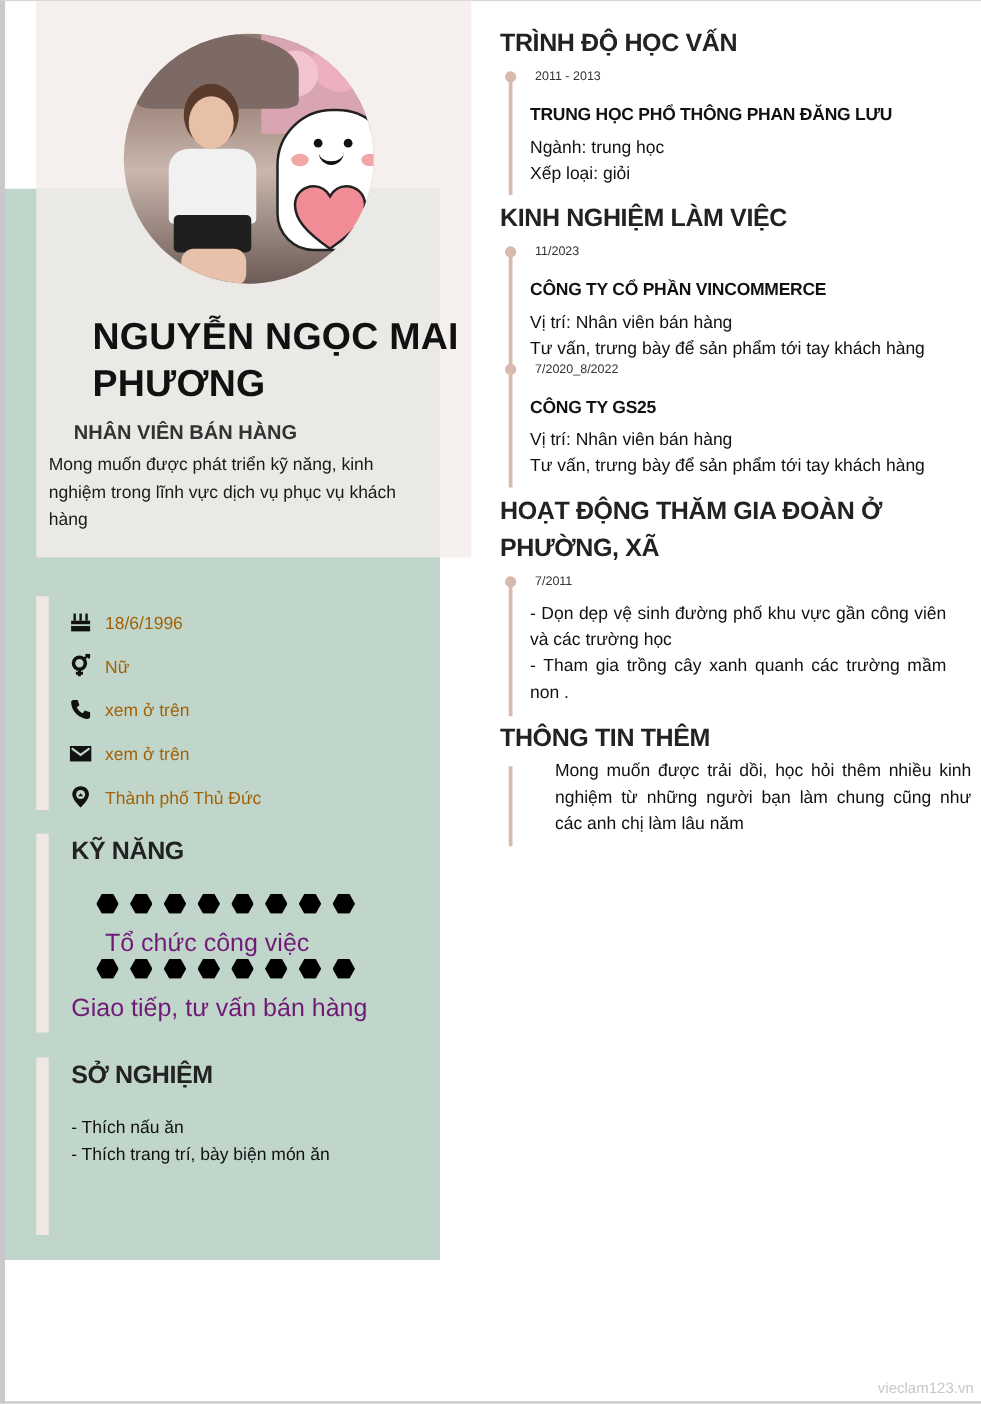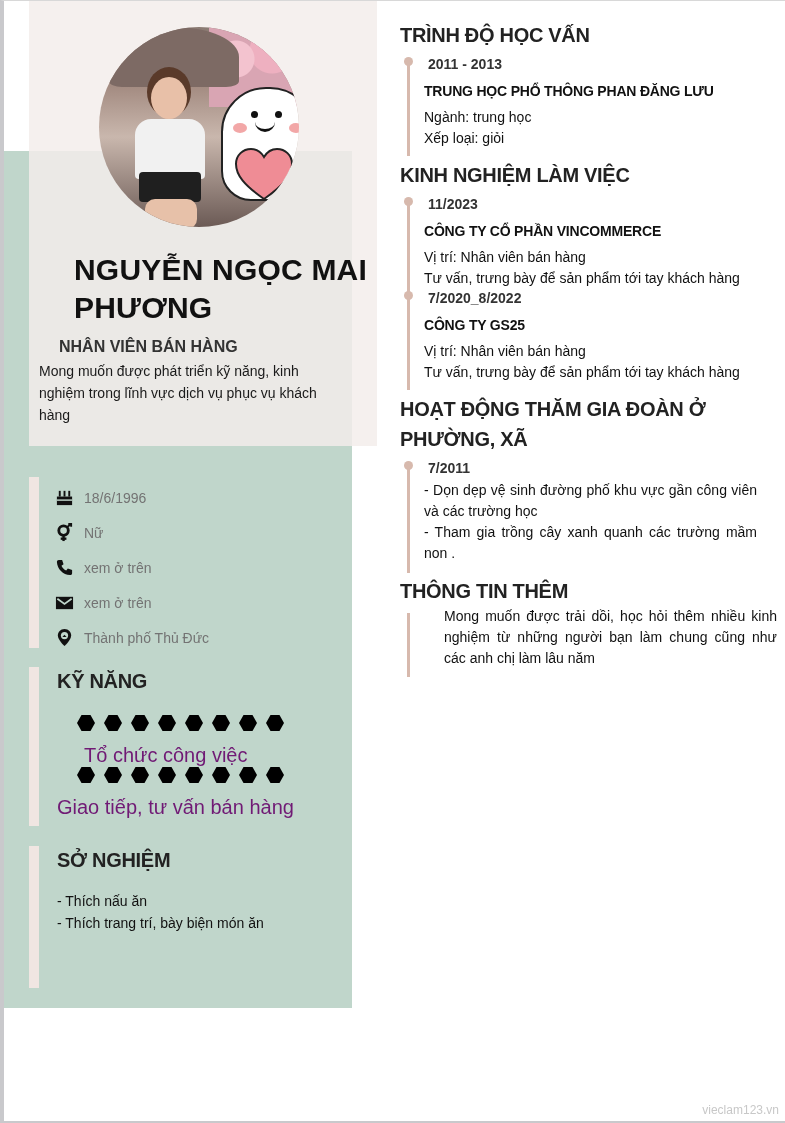--- a/index.html
+++ b/index.html
@@ -95,21 +95,21 @@
       font-size: 14px; line-height: 22px; color: #1a1a1a;
     }
     
     .vbar {
       position: absolute; left: 29px; width: 10px; background: #f0e6e2;
     }
     
     .contact-list { position: absolute; left: 54px; top: 480px; }
     .contact-item {
       display: flex; align-items: center; height: 35px;
-      font-size: 14px; color: #737373;
+      font-size: 14px; color: #a16207;
     }
     .contact-item .icon {
       width: 20px; height: 20px; margin-right: 10px;
       display: flex; align-items: center; justify-content: center;
     }
     .contact-item svg { width: 19px; height: 19px; display: block; }
     
     .left-heading {
       position: absolute; left: 57px;
       font-size: 20px; font-weight: bold; color: #222; letter-spacing: -0.3px;
@@ -121,21 +121,21 @@
     }
     .skill-label { position: absolute; font-size: 20px; color: #701a75; }
     .hobby-list { position: absolute; left: 57px; top: 890px; width: 270px; font-size: 14px; line-height: 22px; color: #111; }
     
     .right-heading {
       position: absolute; left: 400px; width: 370px;
       font-size: 20px; font-weight: bold; color: #222; line-height: 30px; letter-spacing: -0.3px;
     }
     .timeline-line { position: absolute; left: 407px; width: 3px; background: #d7b9ad; }
     .timeline-dot { position: absolute; left: 404px; width: 9px; height: 9px; border-radius: 50%; background: #d7b9ad; }
-    .tl-date { position: absolute; left: 428px; font-size: 14px; color: #333; font-weight: bold; }
+    .tl-date { position: absolute; left: 428px; font-size: 10px; color: #333; }
     .tl-org { position: absolute; left: 424px; font-size: 14px; font-weight: bold; color: #111; letter-spacing: -0.2px; }
     .tl-text { position: absolute; left: 424px; width: 333px; font-size: 14px; line-height: 21px; color: #111; }
     .justify { text-align: justify; }
     .watermark { position: absolute; right: 6px; top: 1103px; font-size: 12px; color: #c8c8c8; }
   </style>
 </head>
 <body>
 
 <div class="page-frame"></div>
 

